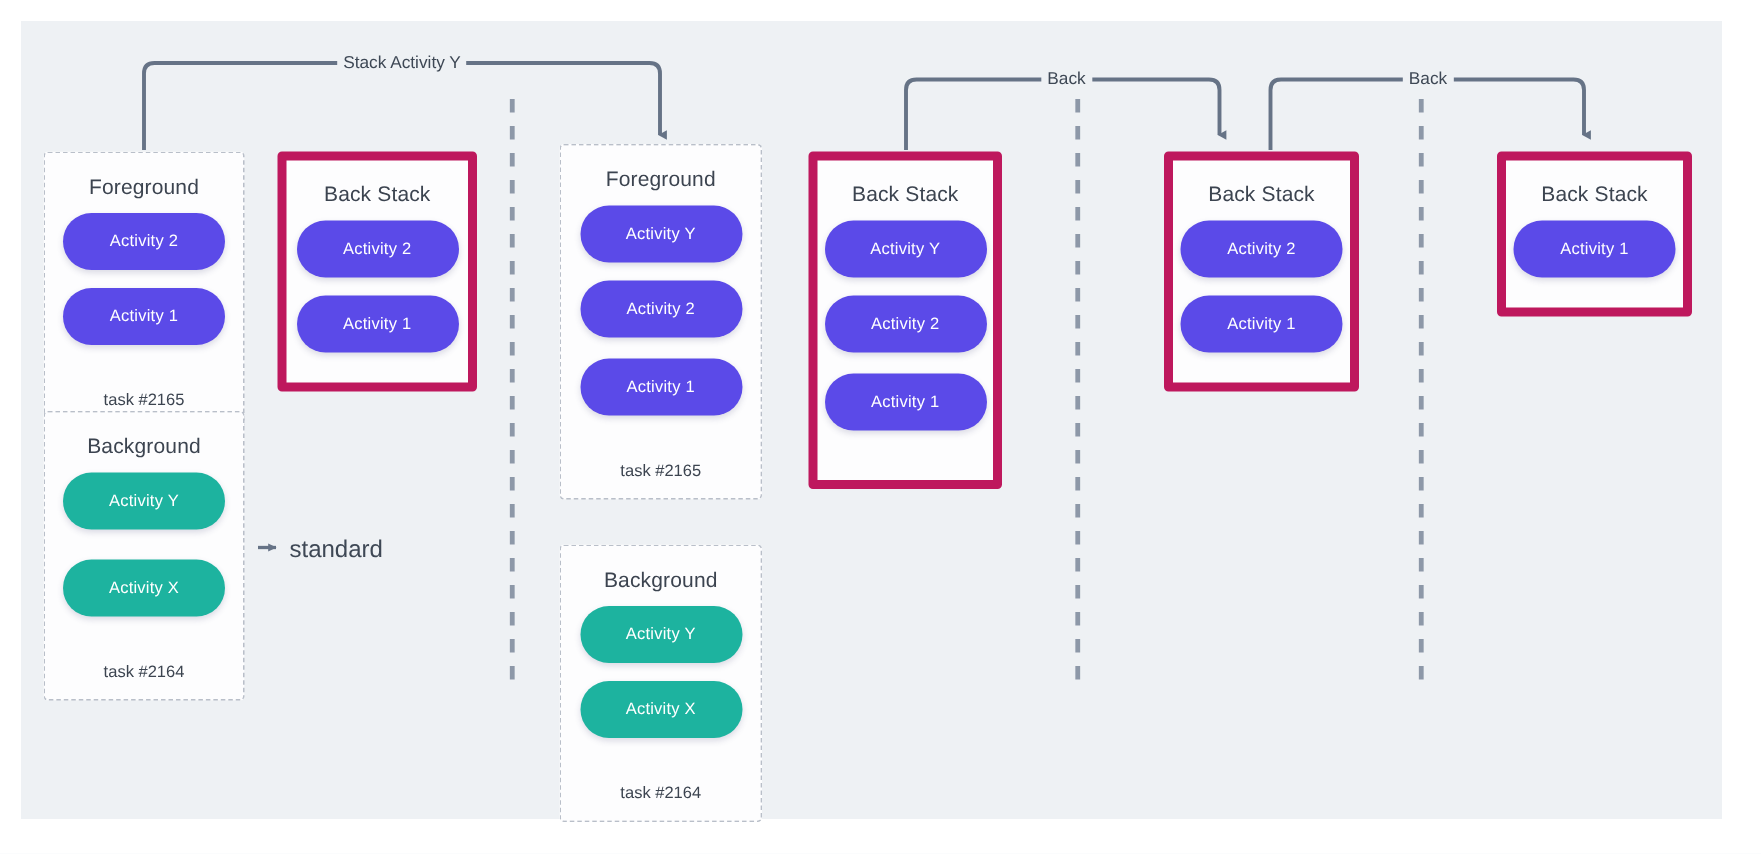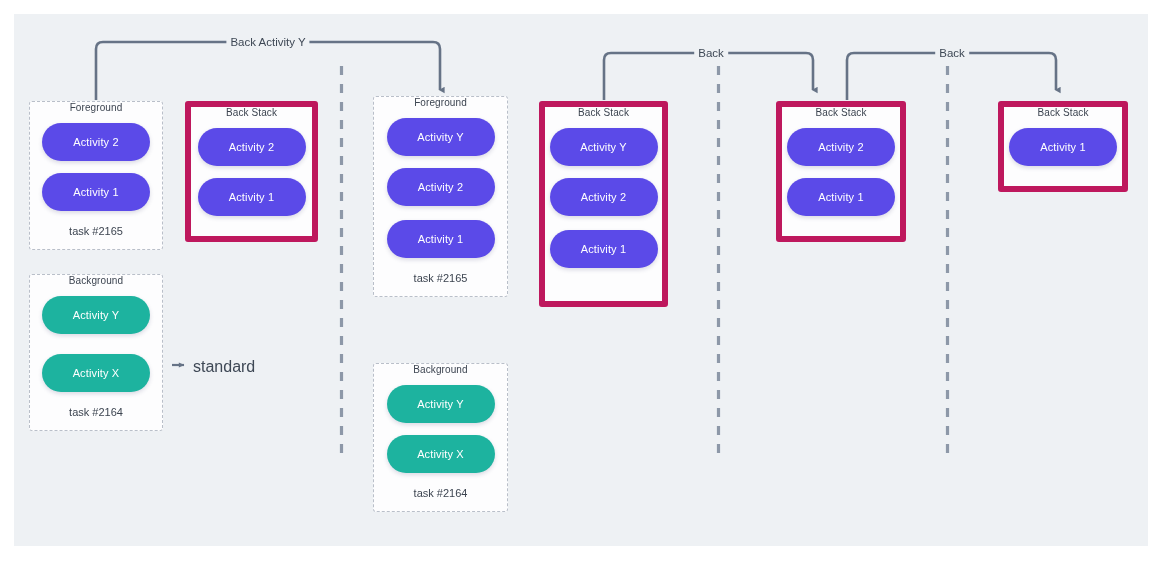--- a/index.html
+++ b/index.html
@@ -41,23 +41,24 @@
   }
   .stack-box.dashed {
     border: 1px dashed #b9bfc9;
     border-radius: 3px;
   }
   .stack-box.solid {
     border: 6px solid #be185d;
     border-radius: 3px;
   }
   .stack-title {
-    font-size: 10px;
+    font-size: 14px;
     color: #3c4450;
     letter-spacing: 0.1px;
+    margin-top: 14px;
     margin-bottom: 10px;
     white-space: nowrap;
   }
   .pill {
     width: 108px;
     height: 38px;
     border-radius: 19px;
     display: flex;
     align-items: center;
     justify-content: center;
@@ -66,21 +67,21 @@
     letter-spacing: 0.15px;
     margin-bottom: 12px;
     box-shadow: 0 2px 4px rgba(60, 60, 110, 0.18);
     white-space: nowrap;
   }
   .pill.purple { background: #5b4ae8; }
   .pill.teal   { background: #1db39f; }
   .task-label {
     font-size: 11px;
     color: #3c4450;
-    margin-top: 2px;
+    margin-top: 19px;
     margin-bottom: 12px;
     white-space: nowrap;
   }
 
   
   .edge-label {
     position: absolute;
     font-size: 11.5px;
     color: #3e4855;
     background: #eef1f4;
@@ -130,21 +131,21 @@
 
   <g>
     <path d="M847,100 L847,60 Q847,53 854,53 L1049,53 Q1056,53 1056,60 L1056,90" fill="none" stroke="#667386" stroke-width="2.6" marker-end="url(#arrowhead)"></path>
   </g>
 
   <g>
     <line x1="172" y1="365" x2="184" y2="365" stroke="#667386" stroke-width="2.2" marker-end="url(#arrowhead-sm)"></line>
   </g>
 </svg>
 
-<div class="edge-label" style="left:268px; top:42px;">Back Activity Y</div>
+<div class="edge-label" style="left:268px; top:42px;">Stack Activity Y</div>
 <div class="edge-label" style="left:711px; top:53px;">Back</div>
 <div class="edge-label" style="left:952px; top:53px;">Back</div>
 
 <div class="legend-label" style="left:193px; top:358px;">standard</div>
 
 <div class="stack-box dashed" style="left:29px; top:101px; width:134px;">
   <div class="stack-title">Foreground</div>
   <div class="pill purple">Activity 2</div>
   <div class="pill purple">Activity 1</div>
   <div class="task-label">task #2165</div>

